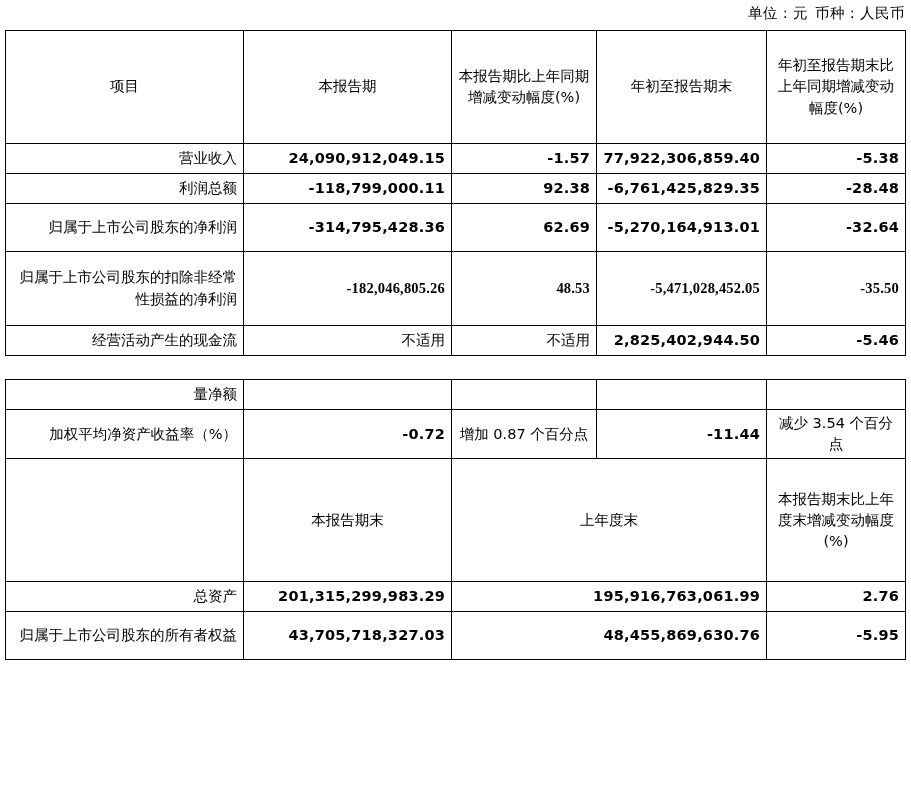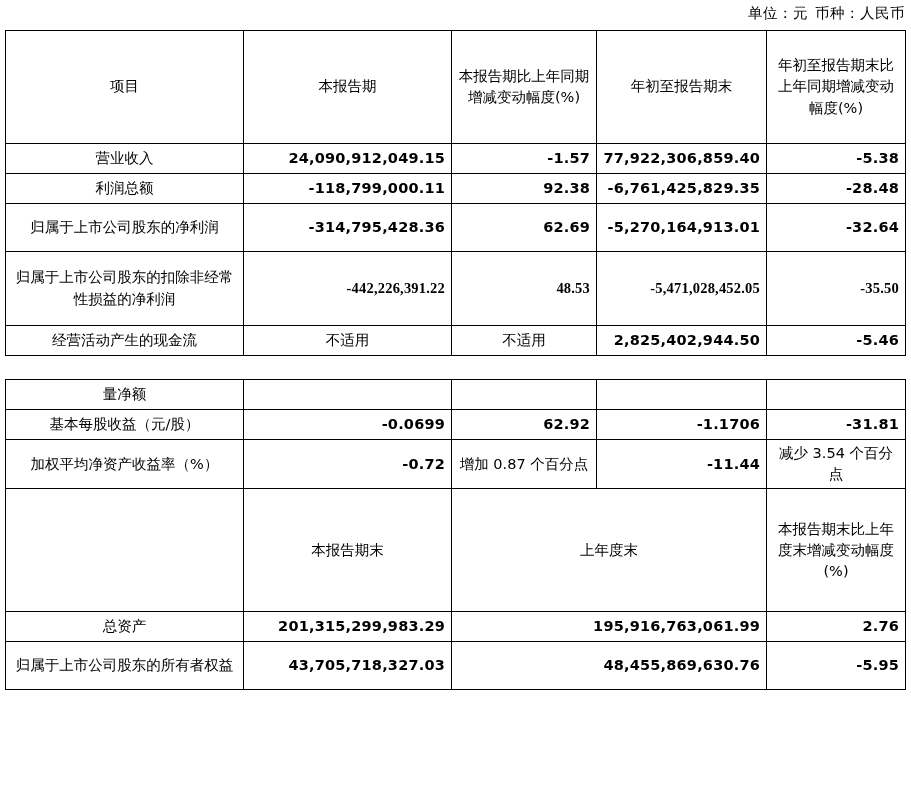--- a/index.html
+++ b/index.html
@@ -55,25 +55,25 @@
   .hdr {
     text-align: center;
     height: 106px;
   }
   .num {
     text-align: right;
     font-weight: bold;
     letter-spacing: 0.2px;
   }
   .lbl {
-    text-align: center;
+    text-align: right;
     margin-left: 44px;
   }
   .na {
-    text-align: center;
+    text-align: right;
   }
   .r2 { height: 30px; }
   .r3 { height: 48px; }
   .r4 { height: 74px; font-family: Liberation Serif, serif; }
   .gapcell-none {
     border: none !important;
     height: 17px;
   }
   .hdr2 {
     text-align: center;
@@ -131,21 +131,21 @@
       <tr class="r3">
         <td class="lbl">归属于上市公司股东的净利润</td>
         <td class="num">-314,795,428.36</td>
         <td class="num">62.69</td>
         <td class="num">-5,270,164,913.01</td>
         <td class="num">-32.64</td>
       </tr>
 
       <tr class="r4">
         <td class="lbl">归属于上市公司股东的扣除非经常性损益的净利润</td>
-        <td class="num">-442,226,391.22</td>
+        <td class="num">-182,046,805.26</td>
         <td class="num">48.53</td>
         <td class="num">-5,471,028,452.05</td>
         <td class="num">-35.50</td>
       </tr>
 
       <tr class="r2">
         <td class="lbl">经营活动产生的现金流</td>
         <td class="na">不适用</td>
         <td class="na">不适用</td>
         <td class="num">2,825,402,944.50</td>
@@ -161,27 +161,20 @@
       </tr>
 
       <tr class="r2">
         <td class="lbl">量净额</td>
         <td></td>
         <td></td>
         <td></td>
         <td></td>
       </tr>
 
-      <tr class="r2">
-        <td class="lbl">基本每股收益（元/股）</td>
-        <td class="num">-0.0699</td>
-        <td class="num">62.92</td>
-        <td class="num">-1.1706</td>
-        <td class="num">-31.81</td>
-      </tr>
 
 
       <tr class="r3">
         <td class="lbl">加权平均净资产收益率（%）</td>
         <td class="num">-0.72</td>
         <td class="small-ctr">增加 0.87 个百分点</td>
         <td class="num">-11.44</td>
         <td class="small-ctr">减少 3.54 个百分点</td>
       </tr>
 

